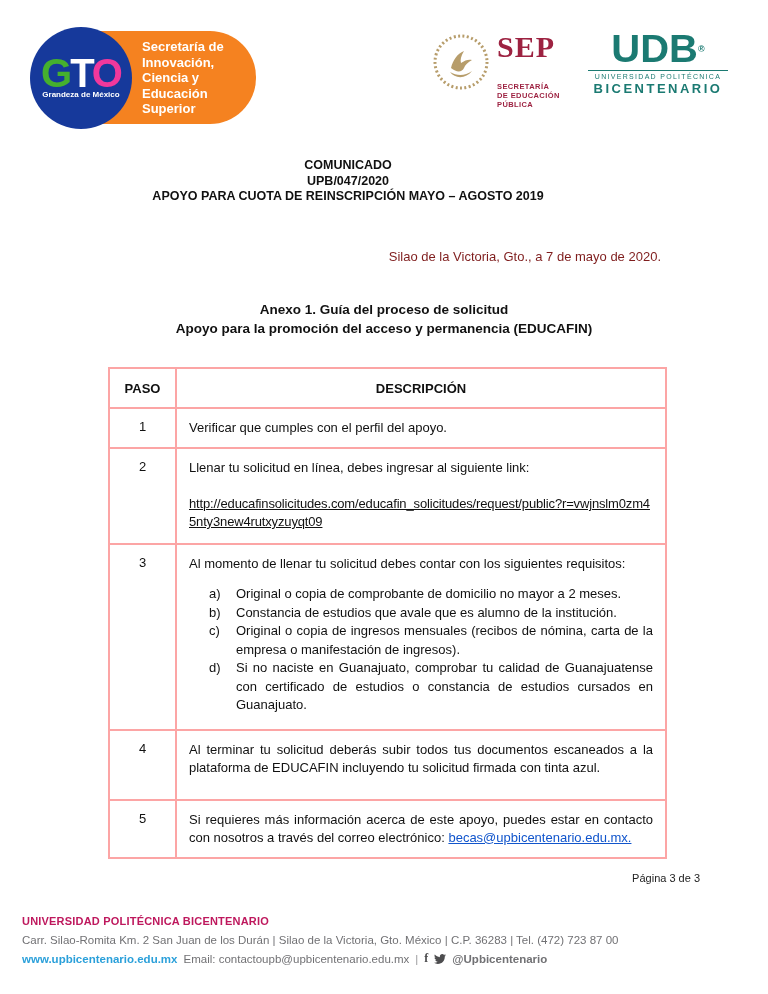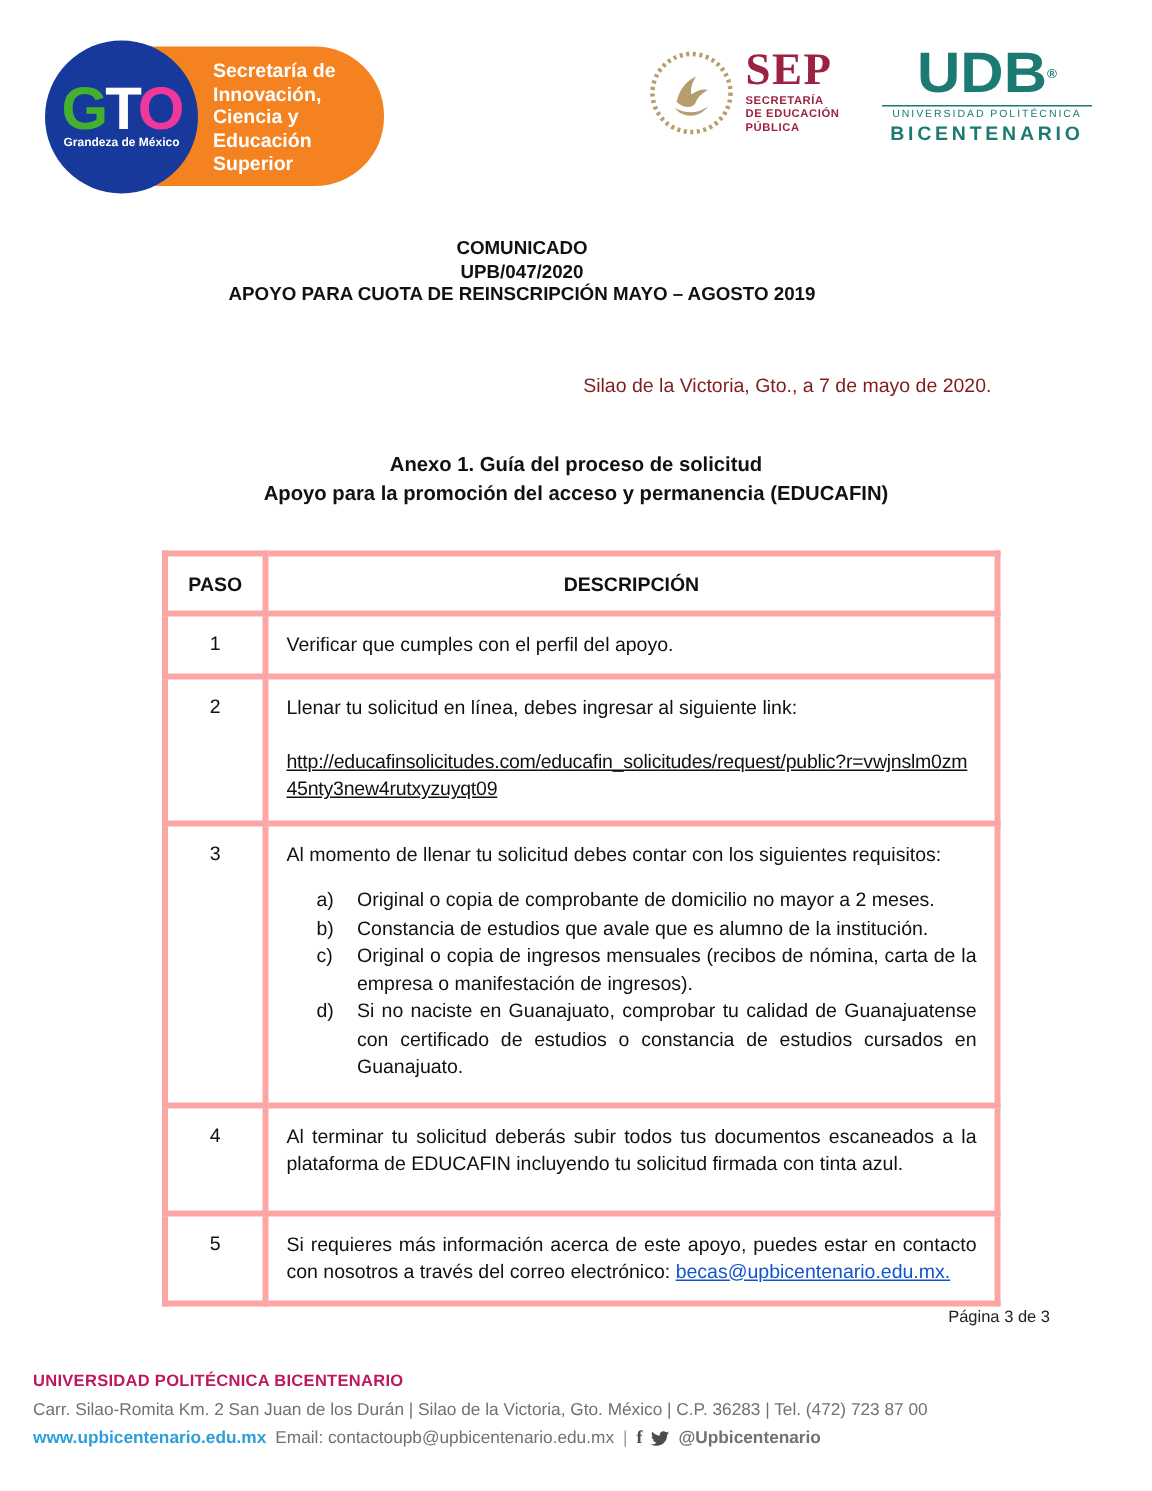--- a/index.html
+++ b/index.html
@@ -18,37 +18,37 @@
   .gto-letters { font-size:40px; font-weight:bold; letter-spacing:-2px; line-height:30px; }
   .gto-g { color:#45b02e; } .gto-t { color:#ffffff; } .gto-o { color:#f0389c; }
   .gto-tagline { color:#ffffff; font-size:8px; font-weight:bold; margin-top:2px; white-space:nowrap; }
   .gto-sec-text { position:absolute; left:112px; top:12px; color:#ffffff; font-weight:bold; font-size:13px; line-height:15.5px; }
 
   
   .sep-logo { position:absolute; left:433px; top:32px; width:135px; height:72px; display:flex; gap:8px; }
   .sep-eagle { width:56px; height:56px; flex:0 0 auto; margin-top:2px; }
   .sep-textcol { display:flex; flex-direction:column; }
   .sep-acronym { font-family:"Liberation Serif", serif; font-weight:bold; color:#9d2241; font-size:30px; line-height:30px; letter-spacing:1px; }
-  .sep-smallname { color:#9d2241; font-size:7.5px; font-weight:bold; letter-spacing:.4px; line-height:9px; margin-top:0; }
+  .sep-smallname { color:#9d2241; font-size:7.5px; font-weight:bold; letter-spacing:.4px; line-height:9px; margin-top:20px; }
 
   
   .upb-logo { position:absolute; left:588px; top:30px; width:140px; text-align:center; color:#1b7a72; }
   .upb-acronym { font-size:40px; font-weight:800; letter-spacing:0px; line-height:38px; transform:scaleY(.95); }
   .upb-reg { font-size:9px; vertical-align:top; }
   .upb-line1 { font-size:7px; letter-spacing:1.3px; border-top:1.5px solid #1b7a72; padding-top:2px; margin-top:2px; white-space:nowrap; }
   .upb-line2 { font-size:13px; font-weight:bold; letter-spacing:2.5px; margin-top:1px; white-space:nowrap; }
 
   
   .doc-header { position:absolute; top:158px; left:0; width:696px; text-align:center; font-weight:bold; font-size:12.5px; line-height:15.5px; color:#111; }
   .dateline { position:absolute; top:249px; left:0; width:661px; text-align:right; font-size:13px; color:#7f1d1d; }
   .doc-title { position:absolute; top:300px; left:0; width:768px; text-align:center; font-weight:bold; font-size:13.5px; line-height:19px; color:#111; }
 
   
   .steps-table { position:absolute; top:367px; left:108px; width:559px; border-collapse:collapse; font-size:13px; color:#111; }
-  .steps-table th, .steps-table td { border:4px solid #fca5a5; vertical-align:top;margin-left:40px; }
+  .steps-table th, .steps-table td { border:2px solid #fca5a5; vertical-align:top;margin-left:40px; }
   .steps-table th { font-size:13px; font-weight:bold; text-align:center; height:40px; vertical-align:middle; }
   .col-paso { width:67px; }
   .cell-num { text-align:center; padding-top:10px; font-size:13px; }
   .cell-desc { padding:10px 12px 10px 12px; line-height:18px; }
   .cell-desc.tall2 { padding-bottom:12px; }
   .row3-list { margin-top:12px; margin-left:20px; padding-bottom:4px; }
   .row3-item { display:flex; margin-bottom:0px; line-height:18.5px; }
   .row3-marker { width:27px; flex:0 0 auto; }
   .row3-text { flex:1; text-align:justify; }
   .just { text-align:justify; }

